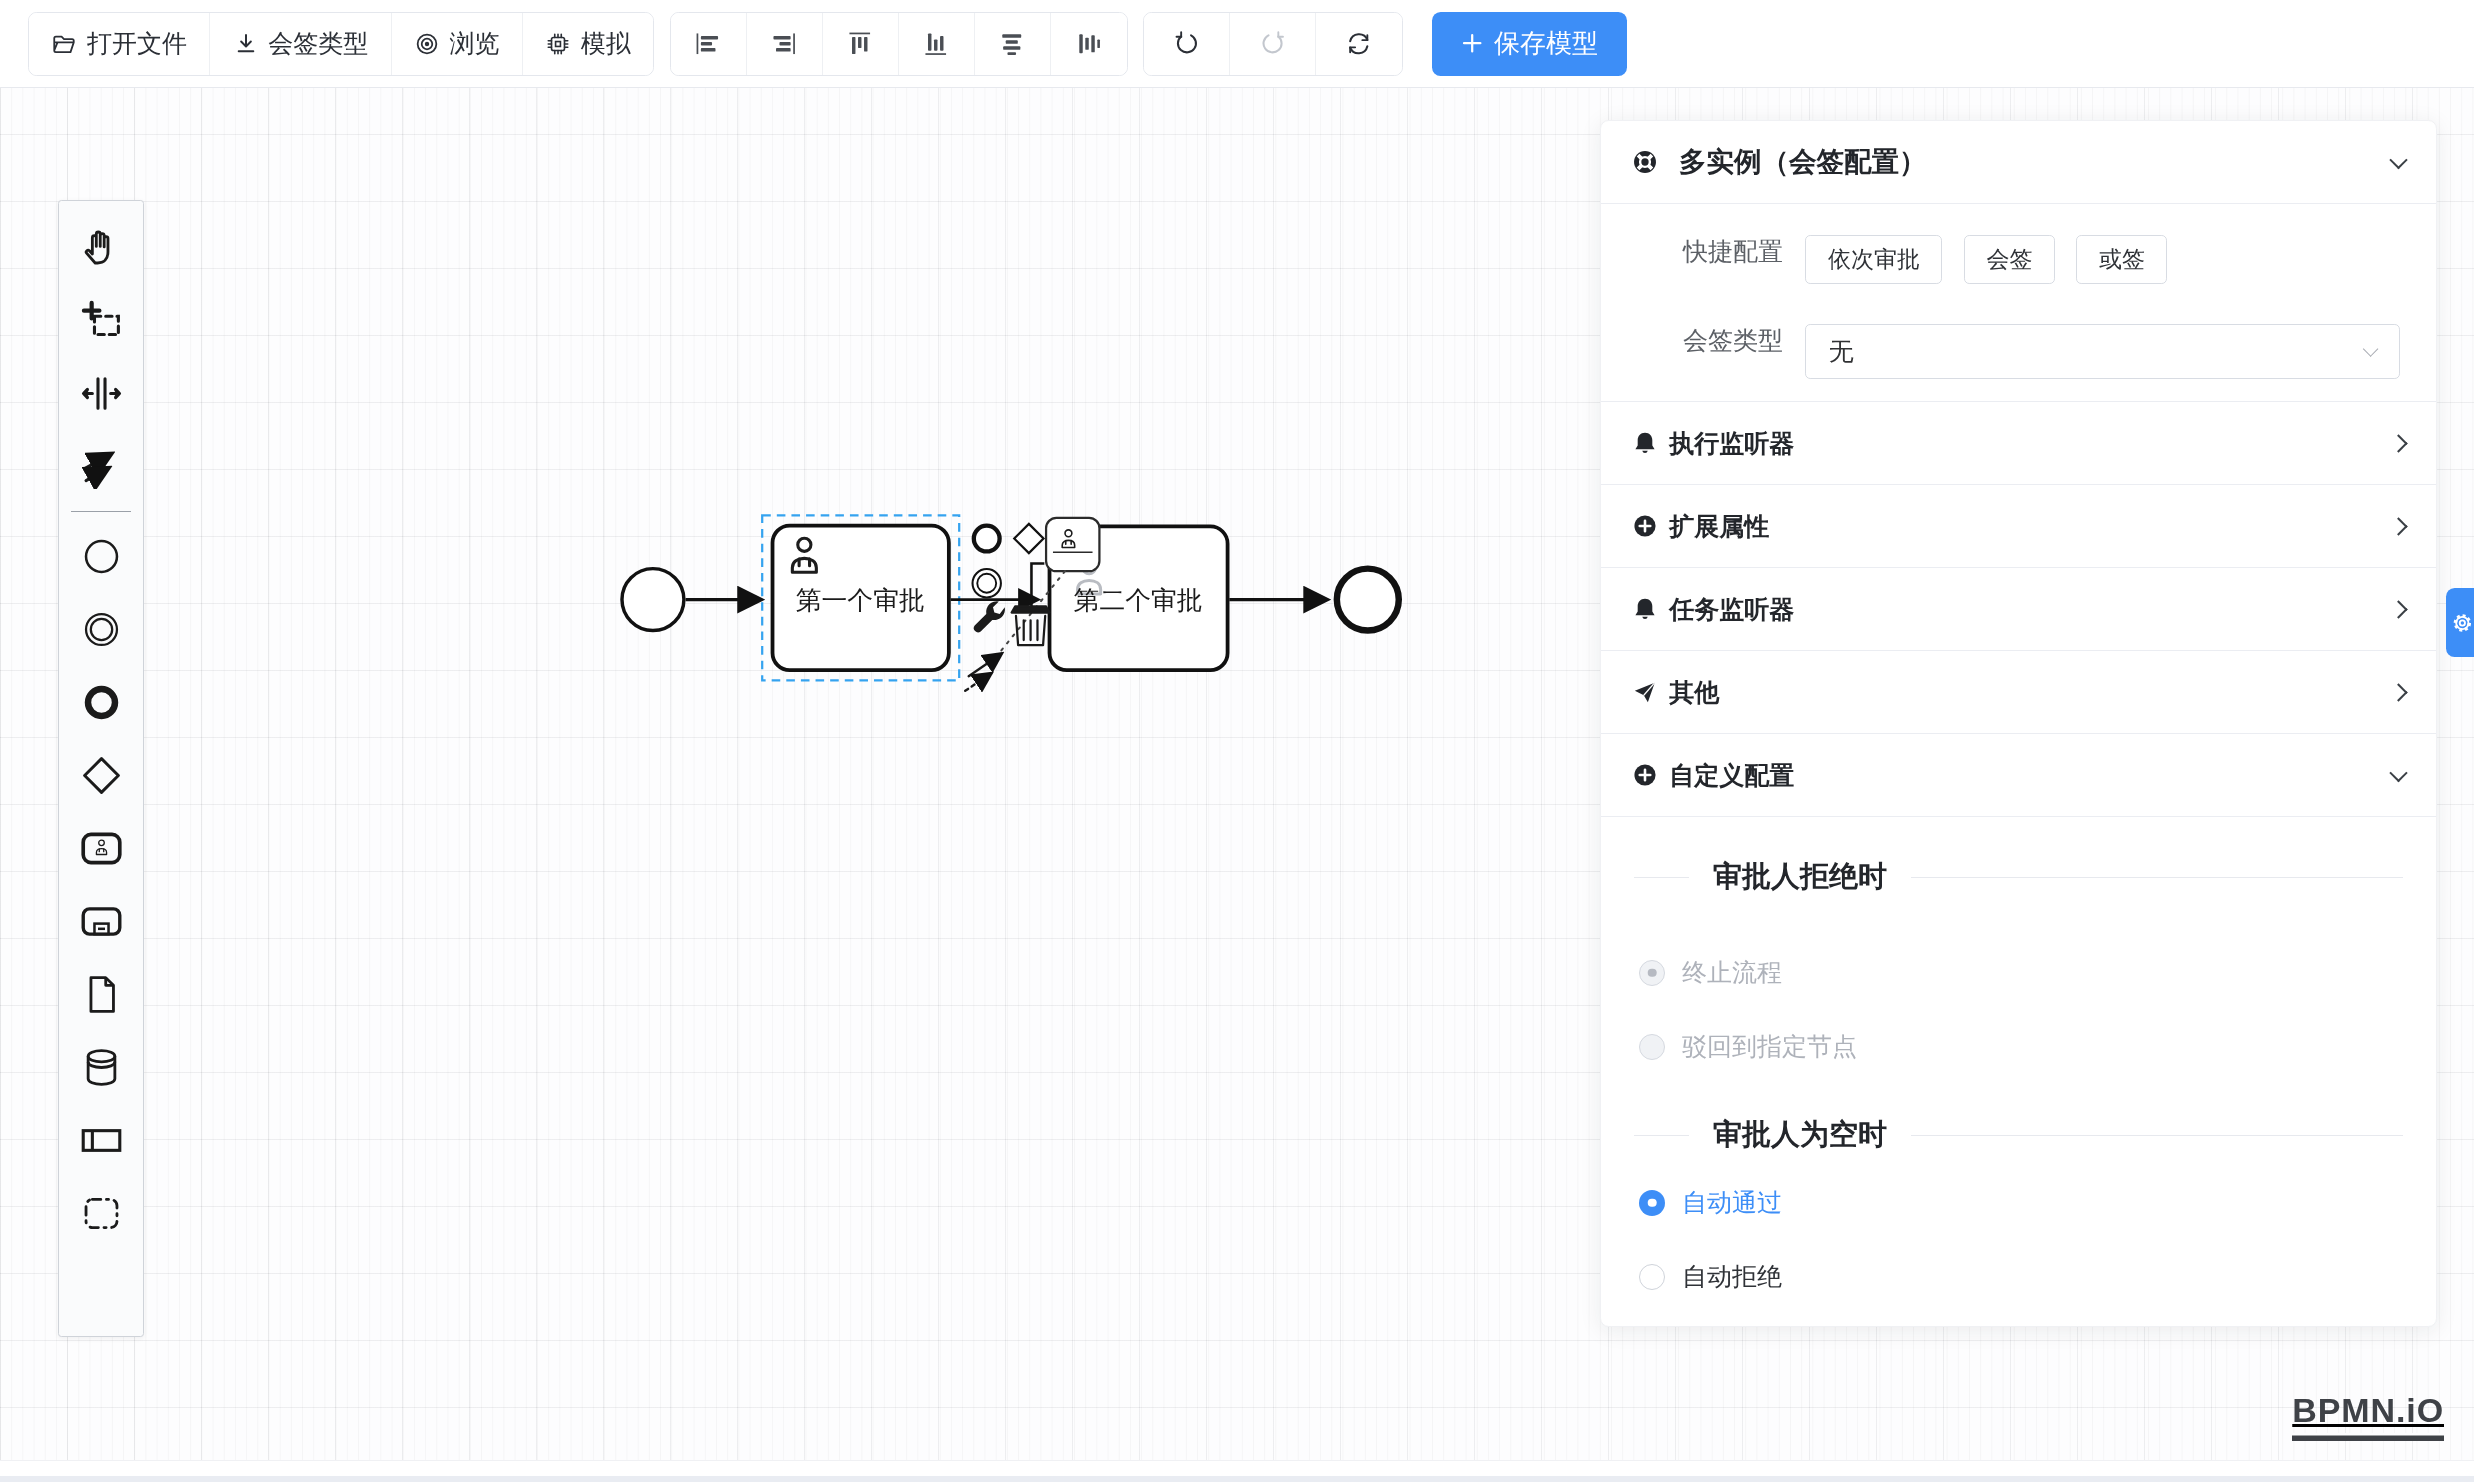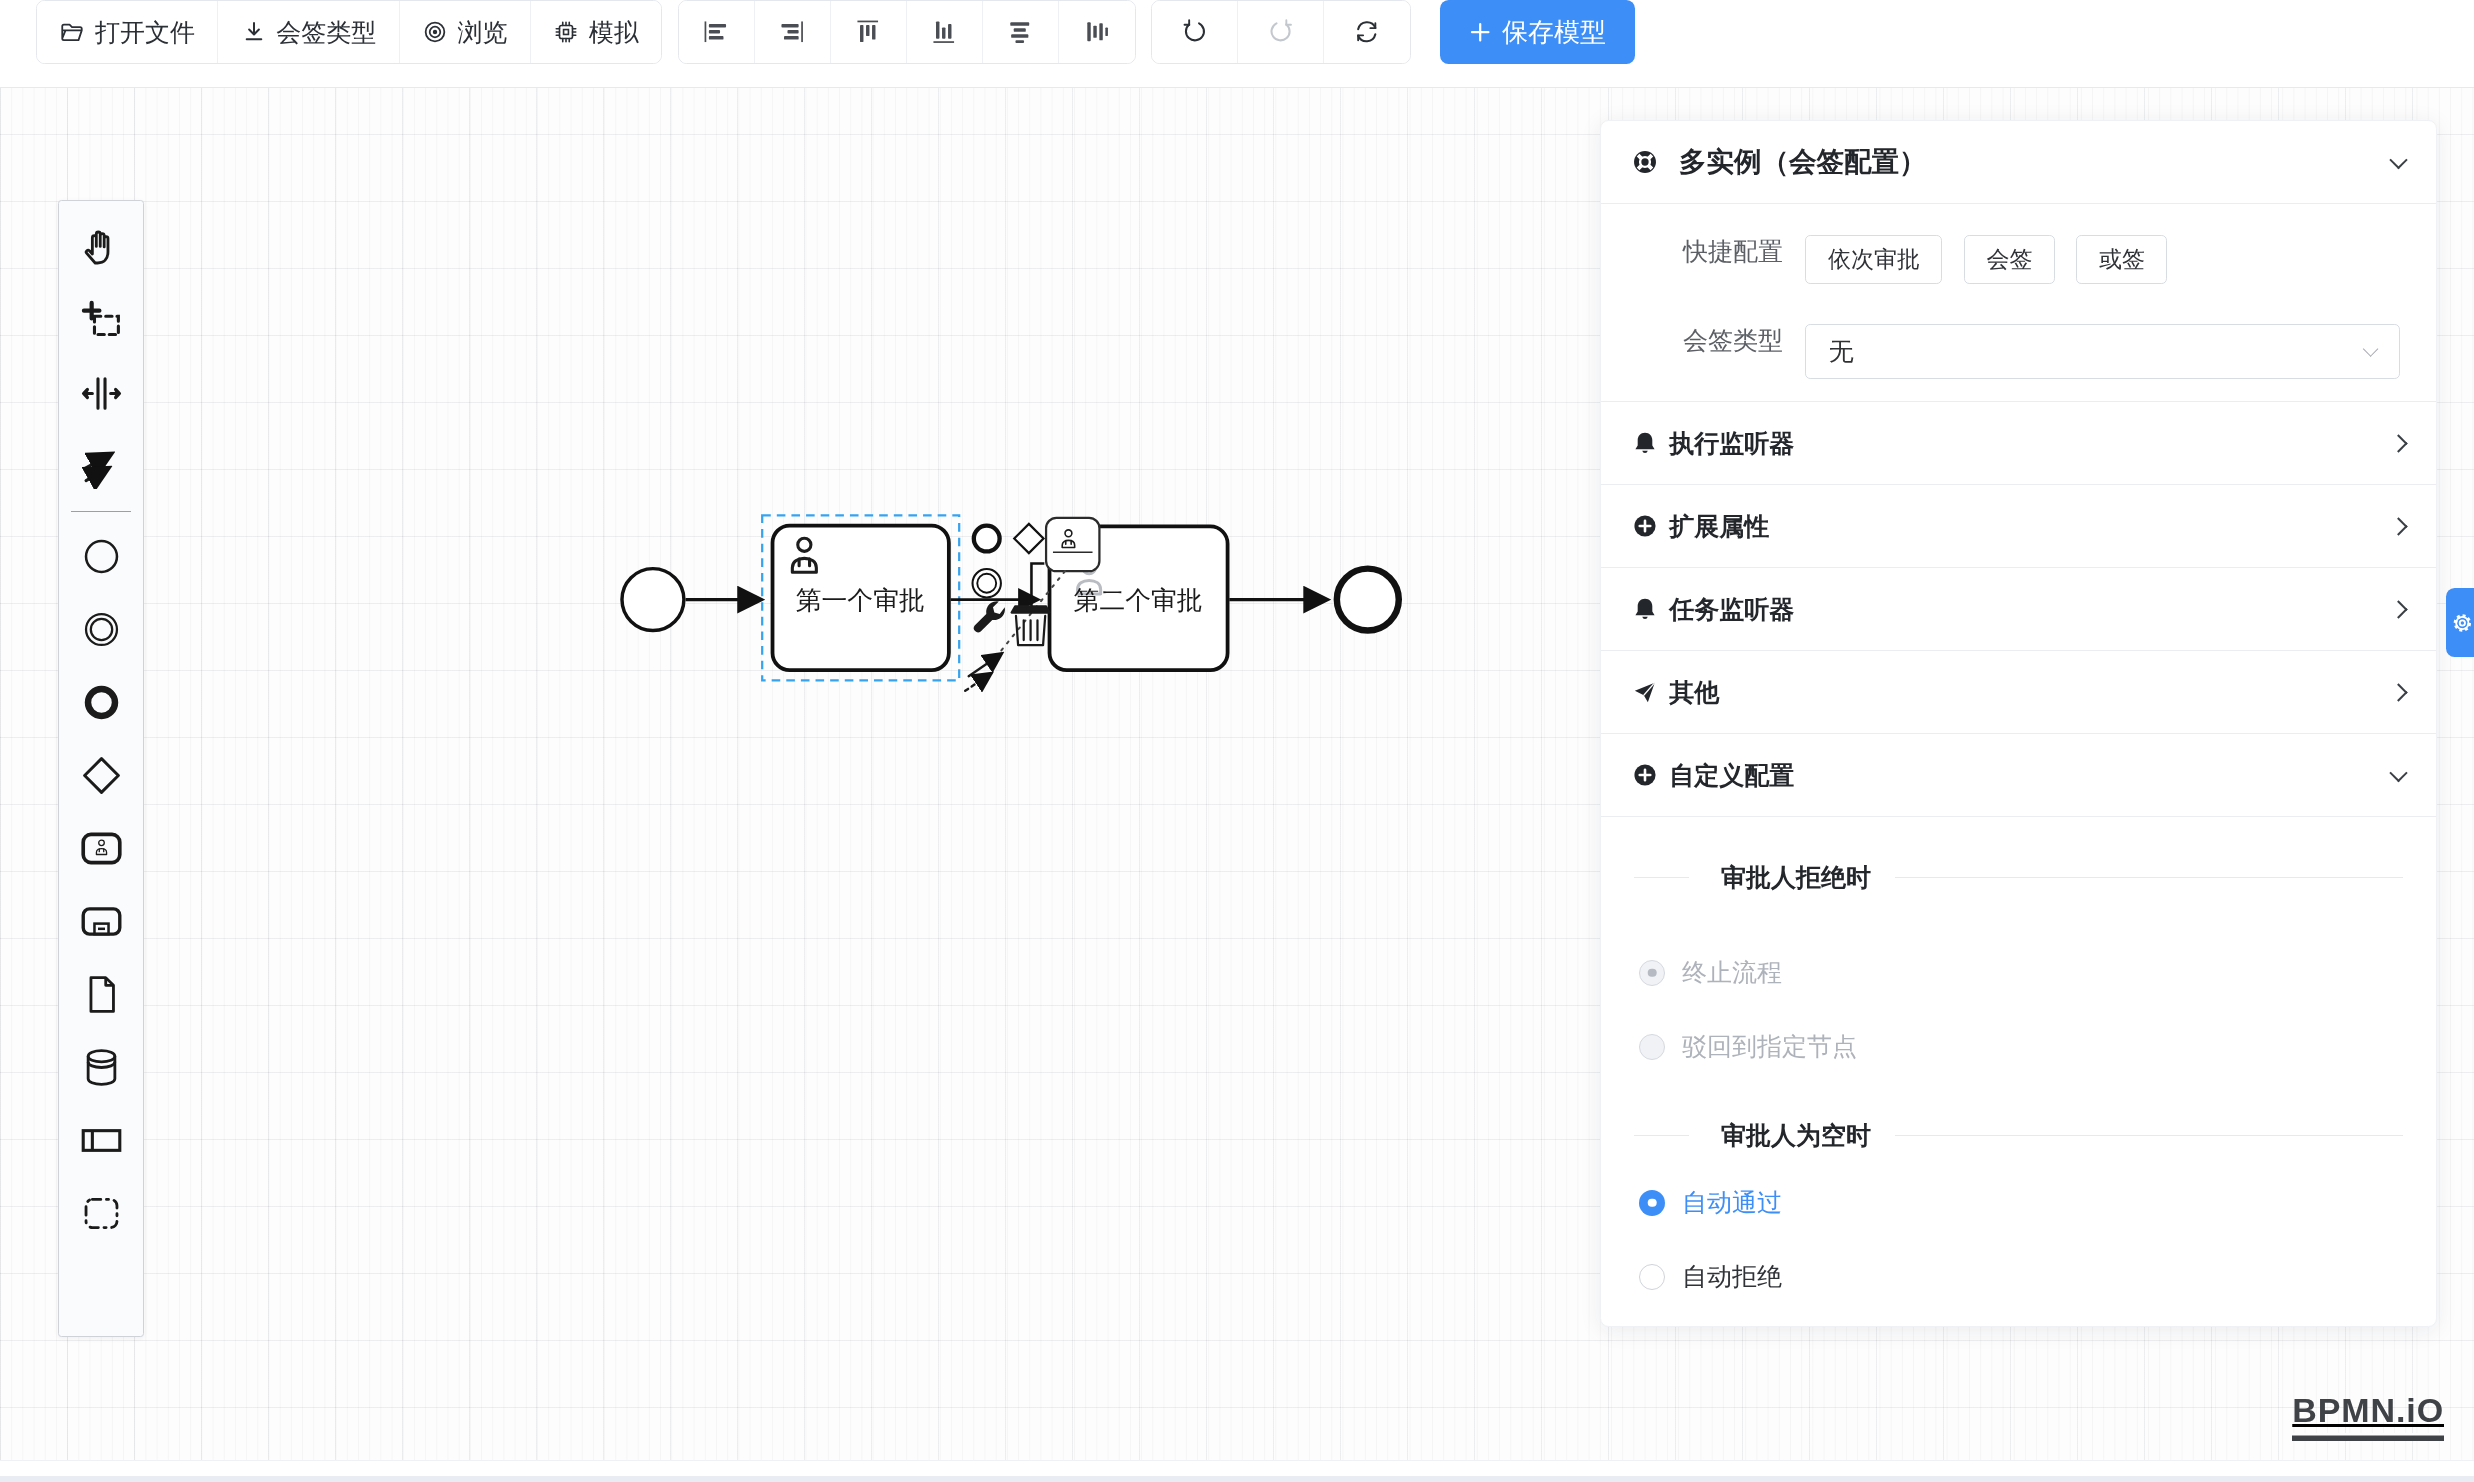--- a/index.html
+++ b/index.html
@@ -13,22 +13,22 @@
       linear-gradient(to right, rgba(0,0,0,0.030) 0.9px, transparent 0.9px),
       linear-gradient(to right, rgba(17,24,39,0.065) 0.9px, transparent 0.9px),
       linear-gradient(to bottom, rgba(17,24,39,0.065) 0.9px, transparent 0.9px);
     background-size: 11.2px 100%, 67px 67px, 67px 67px; }
   .scroll-strip { position:absolute; left:0; right:0; bottom:6px; height:16.3px;
     background:#ffffff; border-top:0.9px solid #f0f1f4; z-index:3; }
   .bottom-edge { position:absolute; left:0; right:0; bottom:0; height:6px; background:#e9ecf2; z-index:3; }
 
   
   .toolbar { position:absolute; top:0; left:0; right:0; height:88px; background:#fff;
-    border-bottom:0.9px solid #e7e9ee; z-index:6; display:flex; align-items:flex-start;
-    padding-left:36px; gap:15.5px; }
+    border-bottom:0.9px solid #e7e9ee; z-index:6; display:flex; align-items:center;
+    padding-left:28px; gap:15.5px; }
   .tb-group { display:flex; align-items:stretch; height:64px; background:#fff;
     border:0.9px solid #e4e7ed; border-radius:8.6px; overflow:hidden; }
   .tb-btn { display:flex; align-items:center; gap:9.5px; padding:0 22.4px;
     font-size:25px; color:#2b2f36; border-right:0.9px solid #eef0f3; cursor:pointer; background:#fff; }
   .tb-btn:last-child { border-right:none; }
   .tb-ico { width:76px; justify-content:center; padding:0; }
   .tb-btn svg { display:block; }
   .zoom-level { display:flex; align-items:center; justify-content:center; width:110px;
     font-size:25px; color:#303133; border-right:0.9px solid #eef0f3; }
   .save-btn { margin-left:13.8px; height:64px; padding:0 29px; border:none; border-radius:8.6px;
@@ -74,21 +74,21 @@
   .sections { margin-top:22.4px; border-top:0.9px solid #ebedf2; }
   .section-row { height:83px; display:flex; align-items:center; gap:11.2px; padding:0 31px;
     border-bottom:0.9px solid #ebedf2; cursor:pointer; }
   .section-label { font-size:25px; font-weight:bold; color:#23262b; }
   .sec-ico { width:26px; height:26px; flex-shrink:0; }
 
   .divider-title { display:flex; align-items:center; margin:43px 33px 0; height:34px; }
   .dt-line { height:1.7px; background:#e7e9ee; }
   .dt-line.short { width:55px; margin-right:24px; }
   .dt-line.long { flex:1; margin-left:24px; }
-  .dt-text { font-size:25px; font-weight:bold; color:#23262b;margin-left:8px; }
+  .dt-text { font-size:29px; font-weight:bold; color:#23262b; }
 
   .radio-row { display:flex; align-items:center; gap:17px; margin-left:38px; font-size:25px; cursor:pointer; }
   .rr-1 { margin-top:62px; } .rr-2 { margin-top:41px; } .rr-3 { margin-top:34px; }
   .radio { width:26px; height:26px; border-radius:50%; position:relative; flex-shrink:0; }
   .radio::after { content:""; position:absolute; left:50%; top:50%; transform:translate(-50%,-50%);
     width:8.6px; height:8.6px; border-radius:50%; }
   .r-dis-sel { background:#f0f2f5; border:0.9px solid #d5d9e0; } .r-dis-sel::after { background:#b6bac2; }
   .r-dis     { background:#f0f2f5; border:0.9px solid #d5d9e0; }
   .r-sel     { background:#3d8ef7; } .r-sel::after { background:#fff; }
   .r-norm    { background:#fff; border:0.9px solid #cfd3da; }

